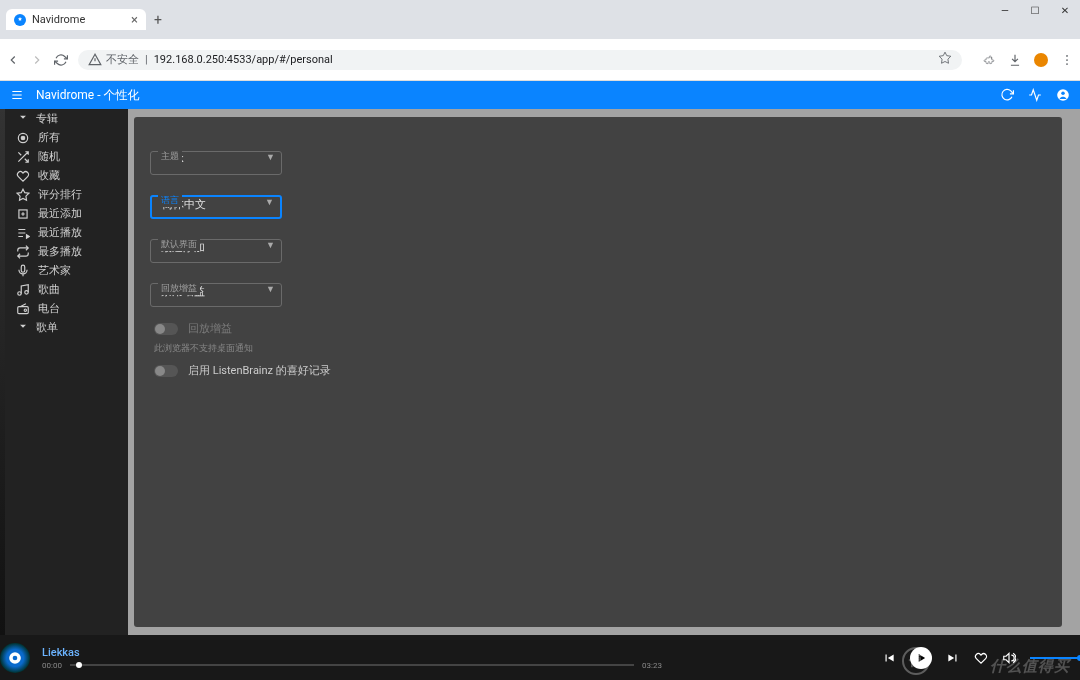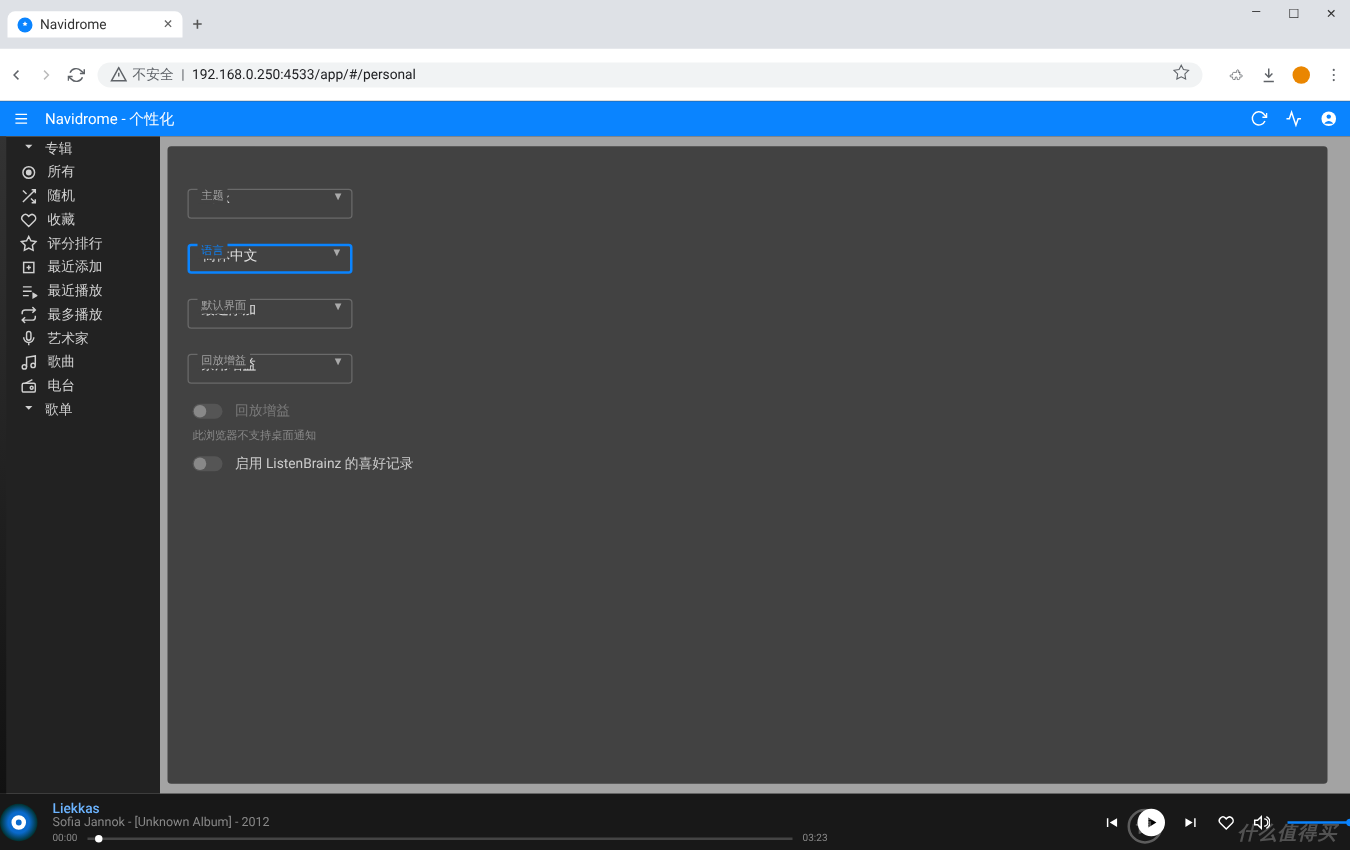--- a/index.html
+++ b/index.html
@@ -324,21 +324,20 @@
   </div>
 
   <div class="player">
     <div class="album-art">
         <svg viewBox="0 0 24 24" fill="#fff" width="14" height="14">
           <path d="M12 2a10 10 0 100 20 10 10 0 000-20zm0 14a4 4 0 110-8 4 4 0 010 8z"></path>
         </svg>
       </div>
     <div class="track-meta">
       <div class="track-title">Liekkas</div>
-      <div class="track-artist">Sofia Jannok - [Unknown Album] - 2012</div>
       <div class="progress-row">
         <span>00:00</span>
         <div class="progress"></div>
         <span>03:23</span>
       </div>
     </div>
     <div class="player-controls">
       <span class="pbtn">
           <svg viewBox="0 0 24 24" fill="currentColor">
             <path d="M6 6h2v12H6zM20 6l-10 6 10 6z"></path>

